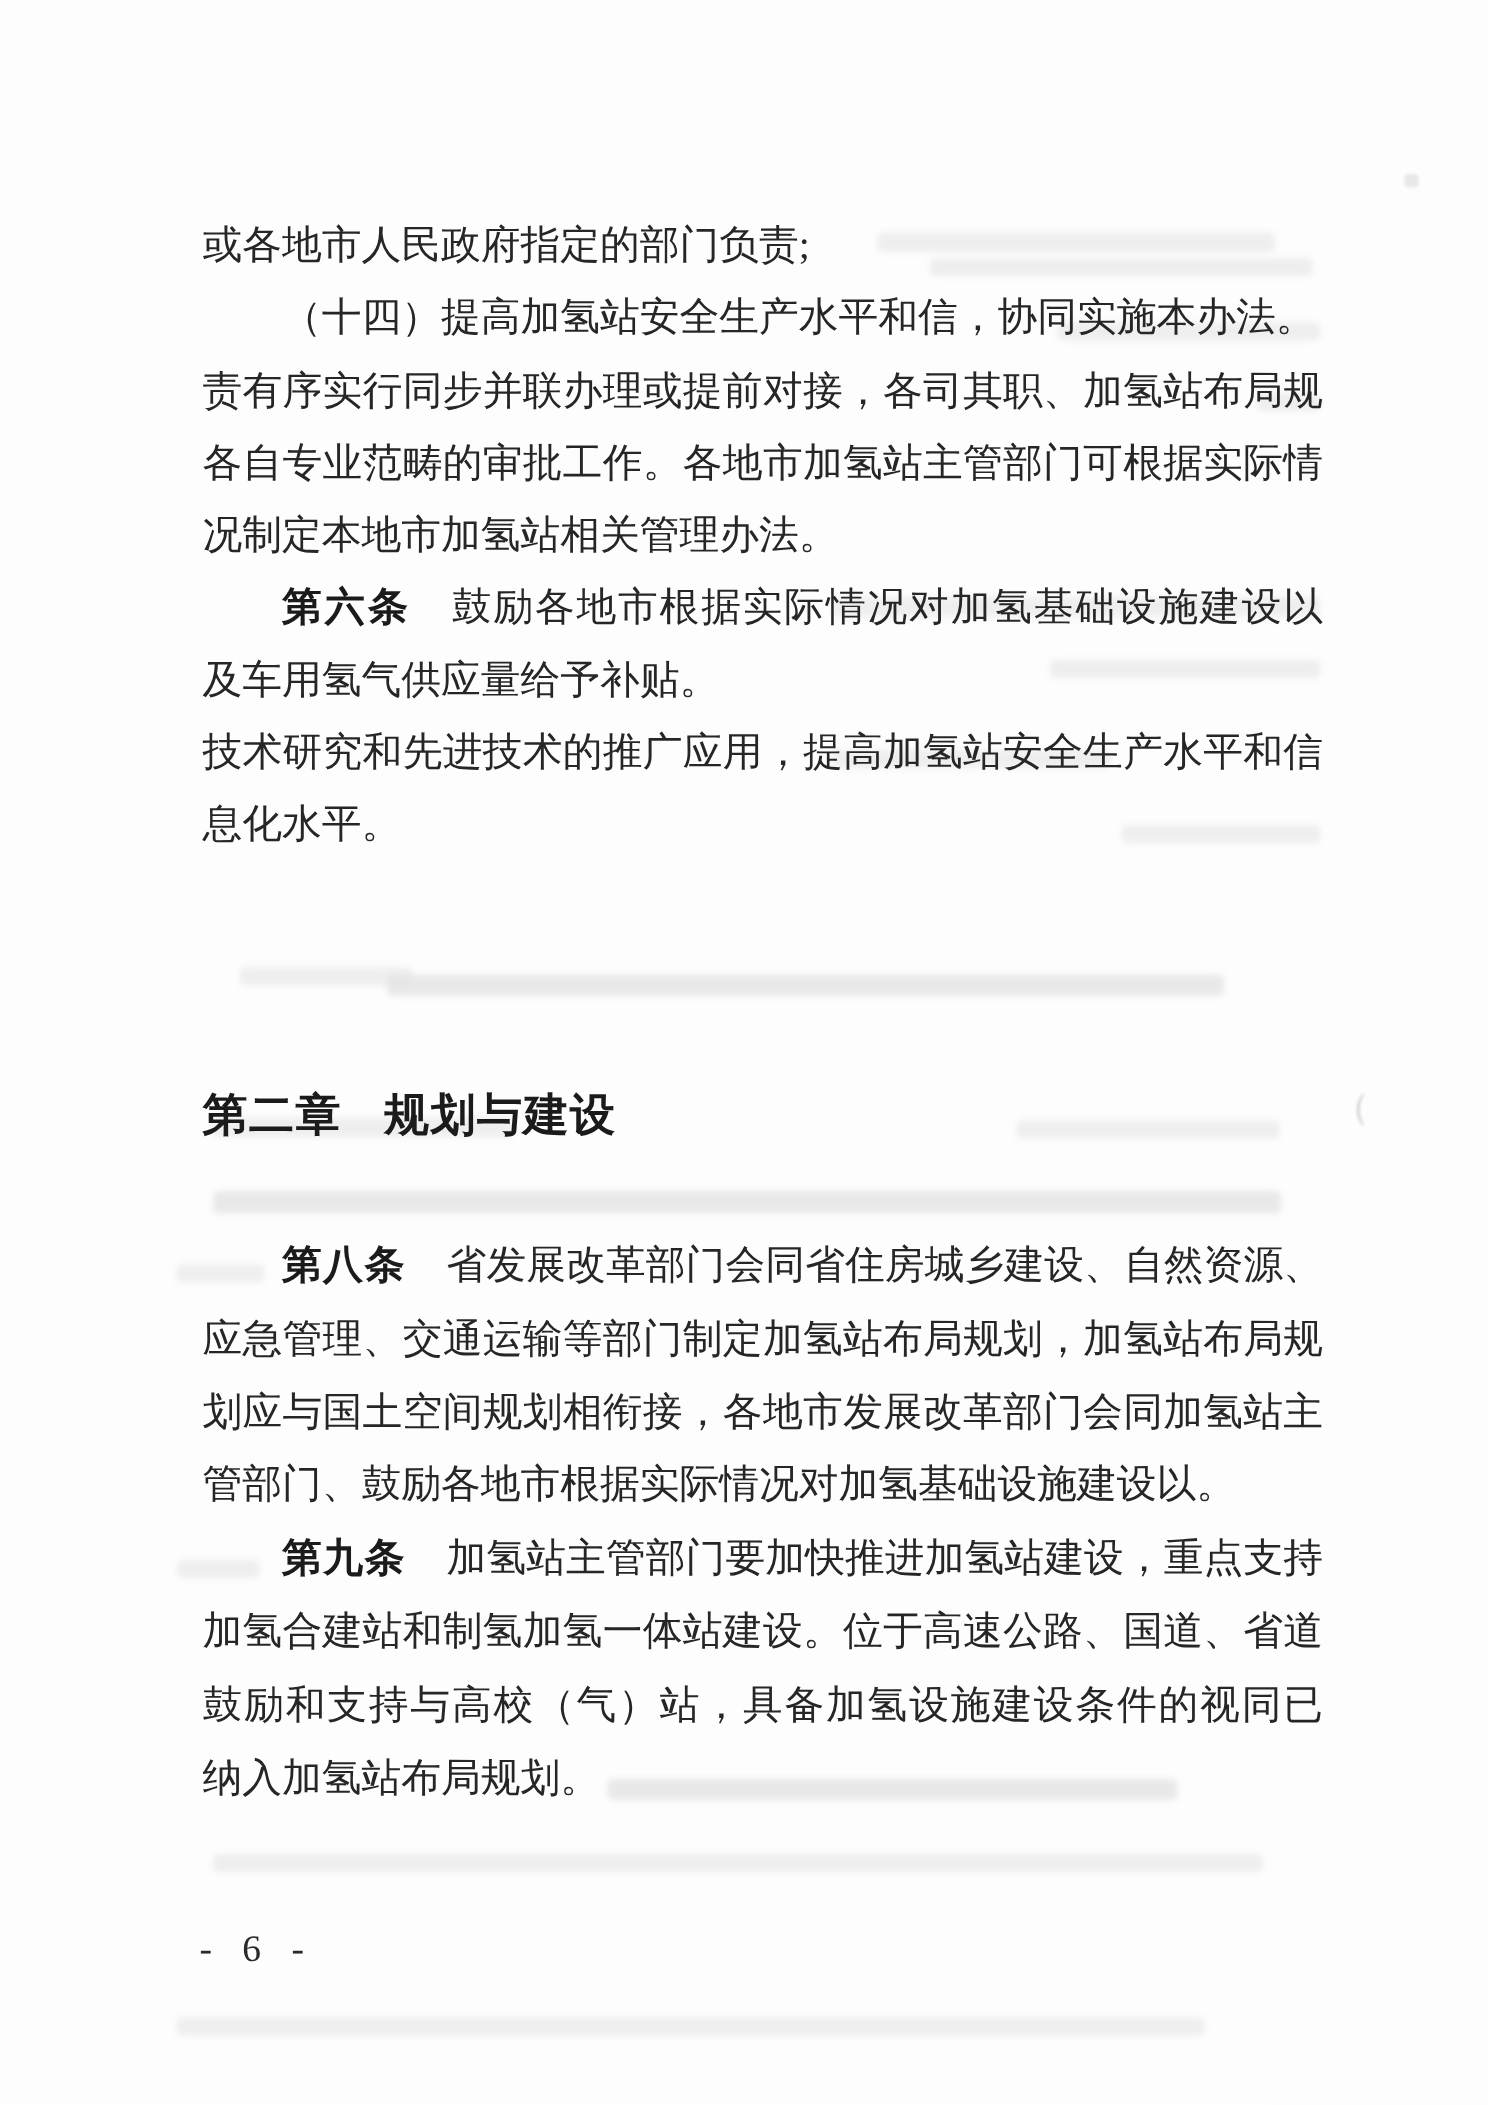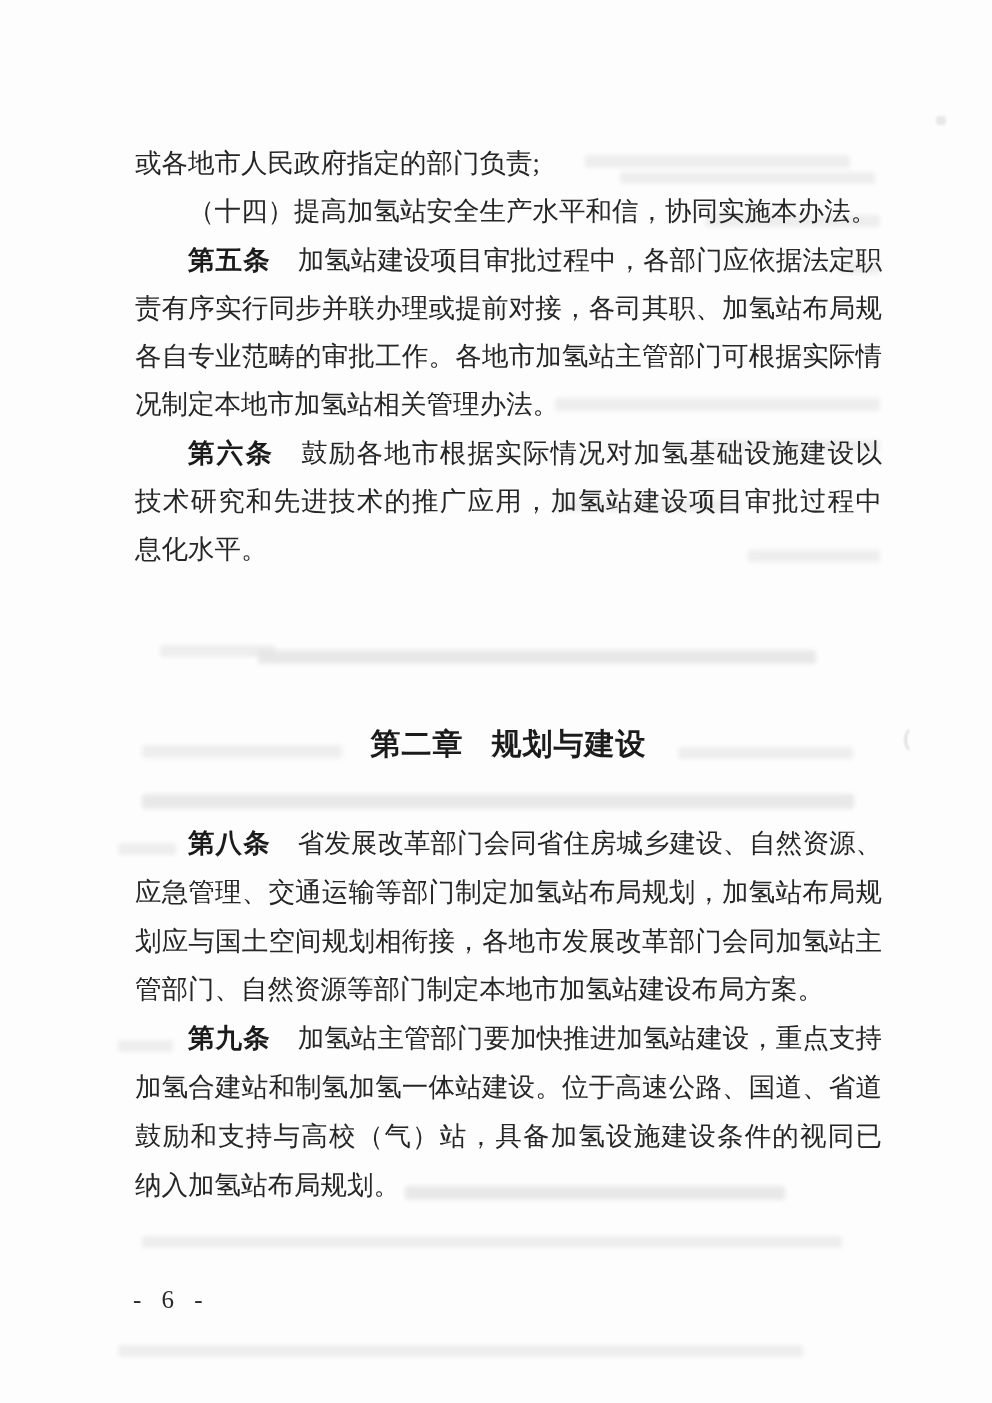--- a/index.html
+++ b/index.html
@@ -61,21 +61,21 @@
     color: #1b1b1b;
     letter-spacing: 1px;
     margin-right: 27px;
   }
   .chapter {
     position: absolute;
     left: 135px;
     width: 747px;
     top: 722px;
     margin: 0;
-    text-align: center;
+    text-align: left;
     font-family: "Liberation Sans", "DejaVu Sans", sans-serif;
     font-weight: 700;
     font-size: 30px;
     line-height: 44px;
     color: #1b1b1b;
     letter-spacing: 1px;
   }
   .chapter .chapter-num { margin-right: 28px; }
   .page-number {
     position: absolute;
@@ -112,38 +112,38 @@
   <div class="noise" style="left:142px; top:1236px; width:700px; height:12px;"></div>
   <div class="noise" style="left:118px; top:1345px; width:685px; height:12px;"></div>
   <div class="noise dark" style="left:936px; top:116px; width:10px; height:9px; filter:blur(1px);"></div>
   <span class="ghost-glyph" style="left:889px; top:722px;">（</span>
 
   <main class="doc">
 
     <section class="block block1">
         <div class="line">或各地市人民政府指定的部门负责;</div>
         <div class="line indent">（十四）提高加氢站安全生产水平和信，协同实施本办法。</div>
-        <div class="line stretch indent"><span class="art-num">第五条</span>加氢站建设项目审批过程中，各部门应依据法定职</div>
         <div class="line stretch">责有序实行同步并联办理或提前对接，各司其职、加氢站布局规</div>
         <div class="line stretch">各自专业范畴的审批工作。各地市加氢站主管部门可根据实际情</div>
         <div class="line">况制定本地市加氢站相关管理办法。</div>
         <div class="line stretch indent"><span class="art-num">第六条</span>鼓励各地市根据实际情况对加氢基础设施建设以</div>
-        <div class="line stretch">技术研究和先进技术的推广应用，加氢站建设项目审批过程中</div>
+        <div class="line">及车用氢气供应量给予补贴。</div>
+        <div class="line stretch">技术研究和先进技术的推广应用，提高加氢站安全生产水平和信</div>
         <div class="line">息化水平。</div>
       </section>
 
     <h2 class="chapter">
       <span class="chapter-num">第二章</span><span>规划与建设</span>
     </h2>
 
     <section class="block block2">
         <div class="line stretch indent"><span class="art-num">第八条</span>省发展改革部门会同省住房城乡建设、自然资源、</div>
         <div class="line stretch">应急管理、交通运输等部门制定加氢站布局规划，加氢站布局规</div>
         <div class="line stretch">划应与国土空间规划相衔接，各地市发展改革部门会同加氢站主</div>
-        <div class="line">管部门、自然资源等部门制定本地市加氢站建设布局方案。</div>
+        <div class="line">管部门、鼓励各地市根据实际情况对加氢基础设施建设以。</div>
         <div class="line stretch indent"><span class="art-num">第九条</span>加氢站主管部门要加快推进加氢站建设，重点支持</div>
         <div class="line stretch">加氢合建站和制氢加氢一体站建设。位于高速公路、国道、省道</div>
         <div class="line stretch">鼓励和支持与高校（气）站，具备加氢设施建设条件的视同已</div>
         <div class="line">纳入加氢站布局规划。</div>
       </section>
 
     <div class="page-number">- 6 -</div>
 
   </main>
 </div>

